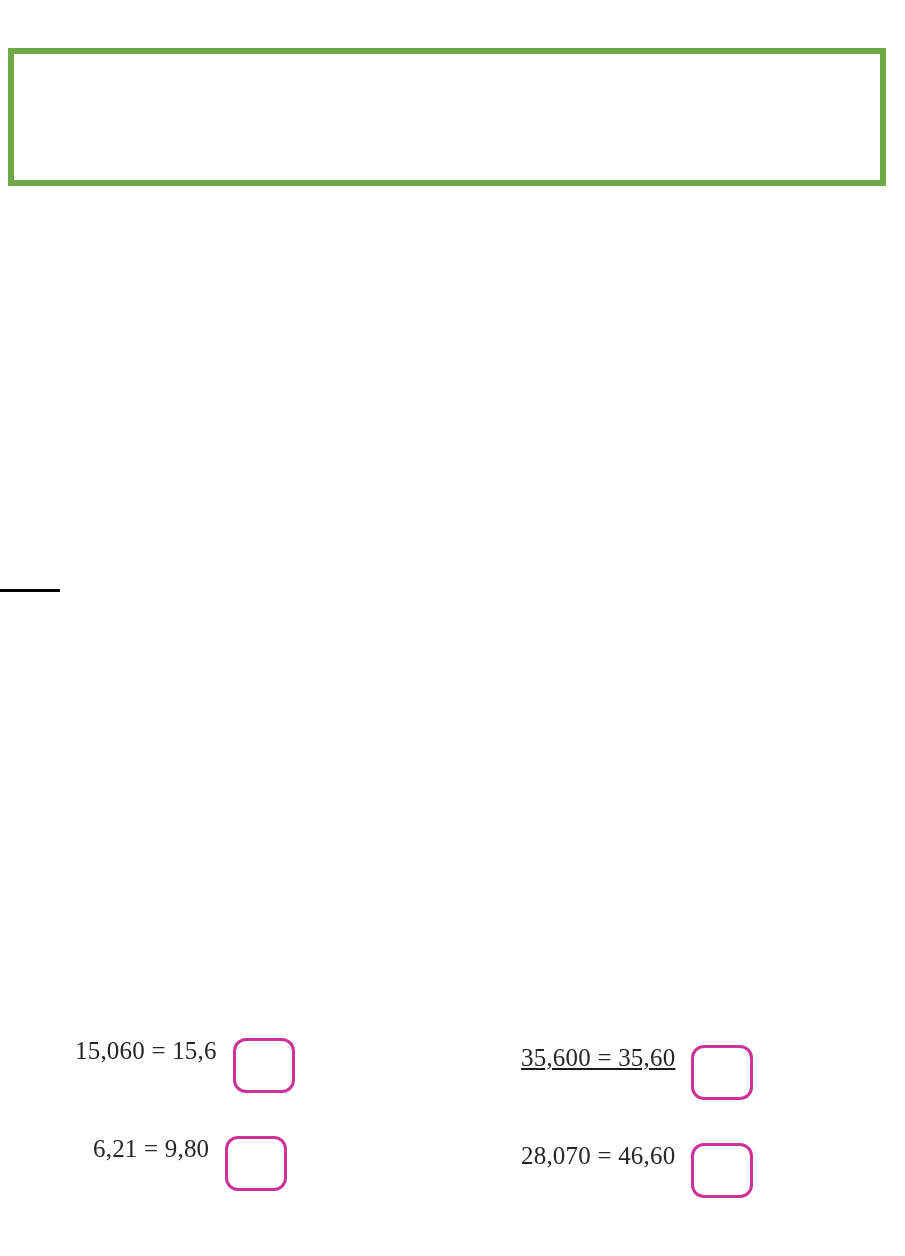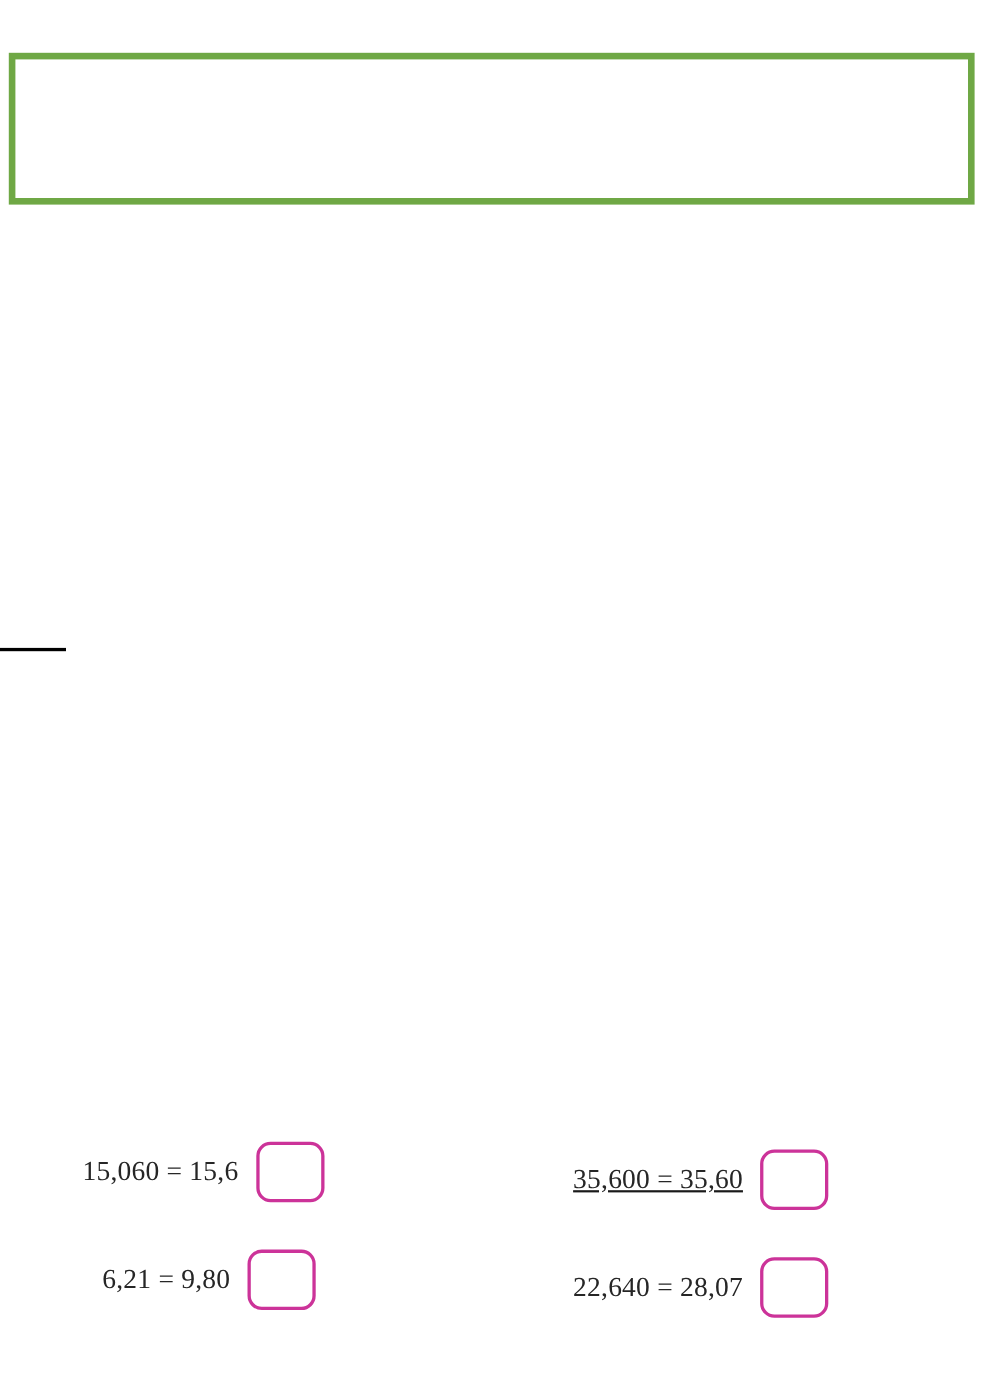--- a/index.html
+++ b/index.html
@@ -48,21 +48,21 @@
     top: 589px;
     width: 60px;
     height: 3px;
     background: #000000;
   }
 
   
   .eq-row {
     position: absolute;
     display: flex;
-    align-items: center;
+    align-items: flex-start;
     white-space: nowrap;
   }
   .eq-text {
     font-family: "Liberation Serif", serif;
     font-size: 25px;
     line-height: 1;
     color: #262626;
     letter-spacing: 0.2px;
   }
   .answer-box {
@@ -102,17 +102,17 @@
     <span class="eq-text">6,21 = 9,80</span>
     <span class="answer-box"></span>
   </div>
 
   <div class="eq-row eq-r1c2">
     <span class="eq-text">35,600 = 35,60</span>
     <span class="answer-box"></span>
   </div>
 
   <div class="eq-row eq-r2c2">
-    <span class="eq-text">22,640 = 28,07</span>
+    <span class="eq-text">28,070 = 46,60</span>
     <span class="answer-box"></span>
   </div>
 
 </div>
 
 </body></html>

